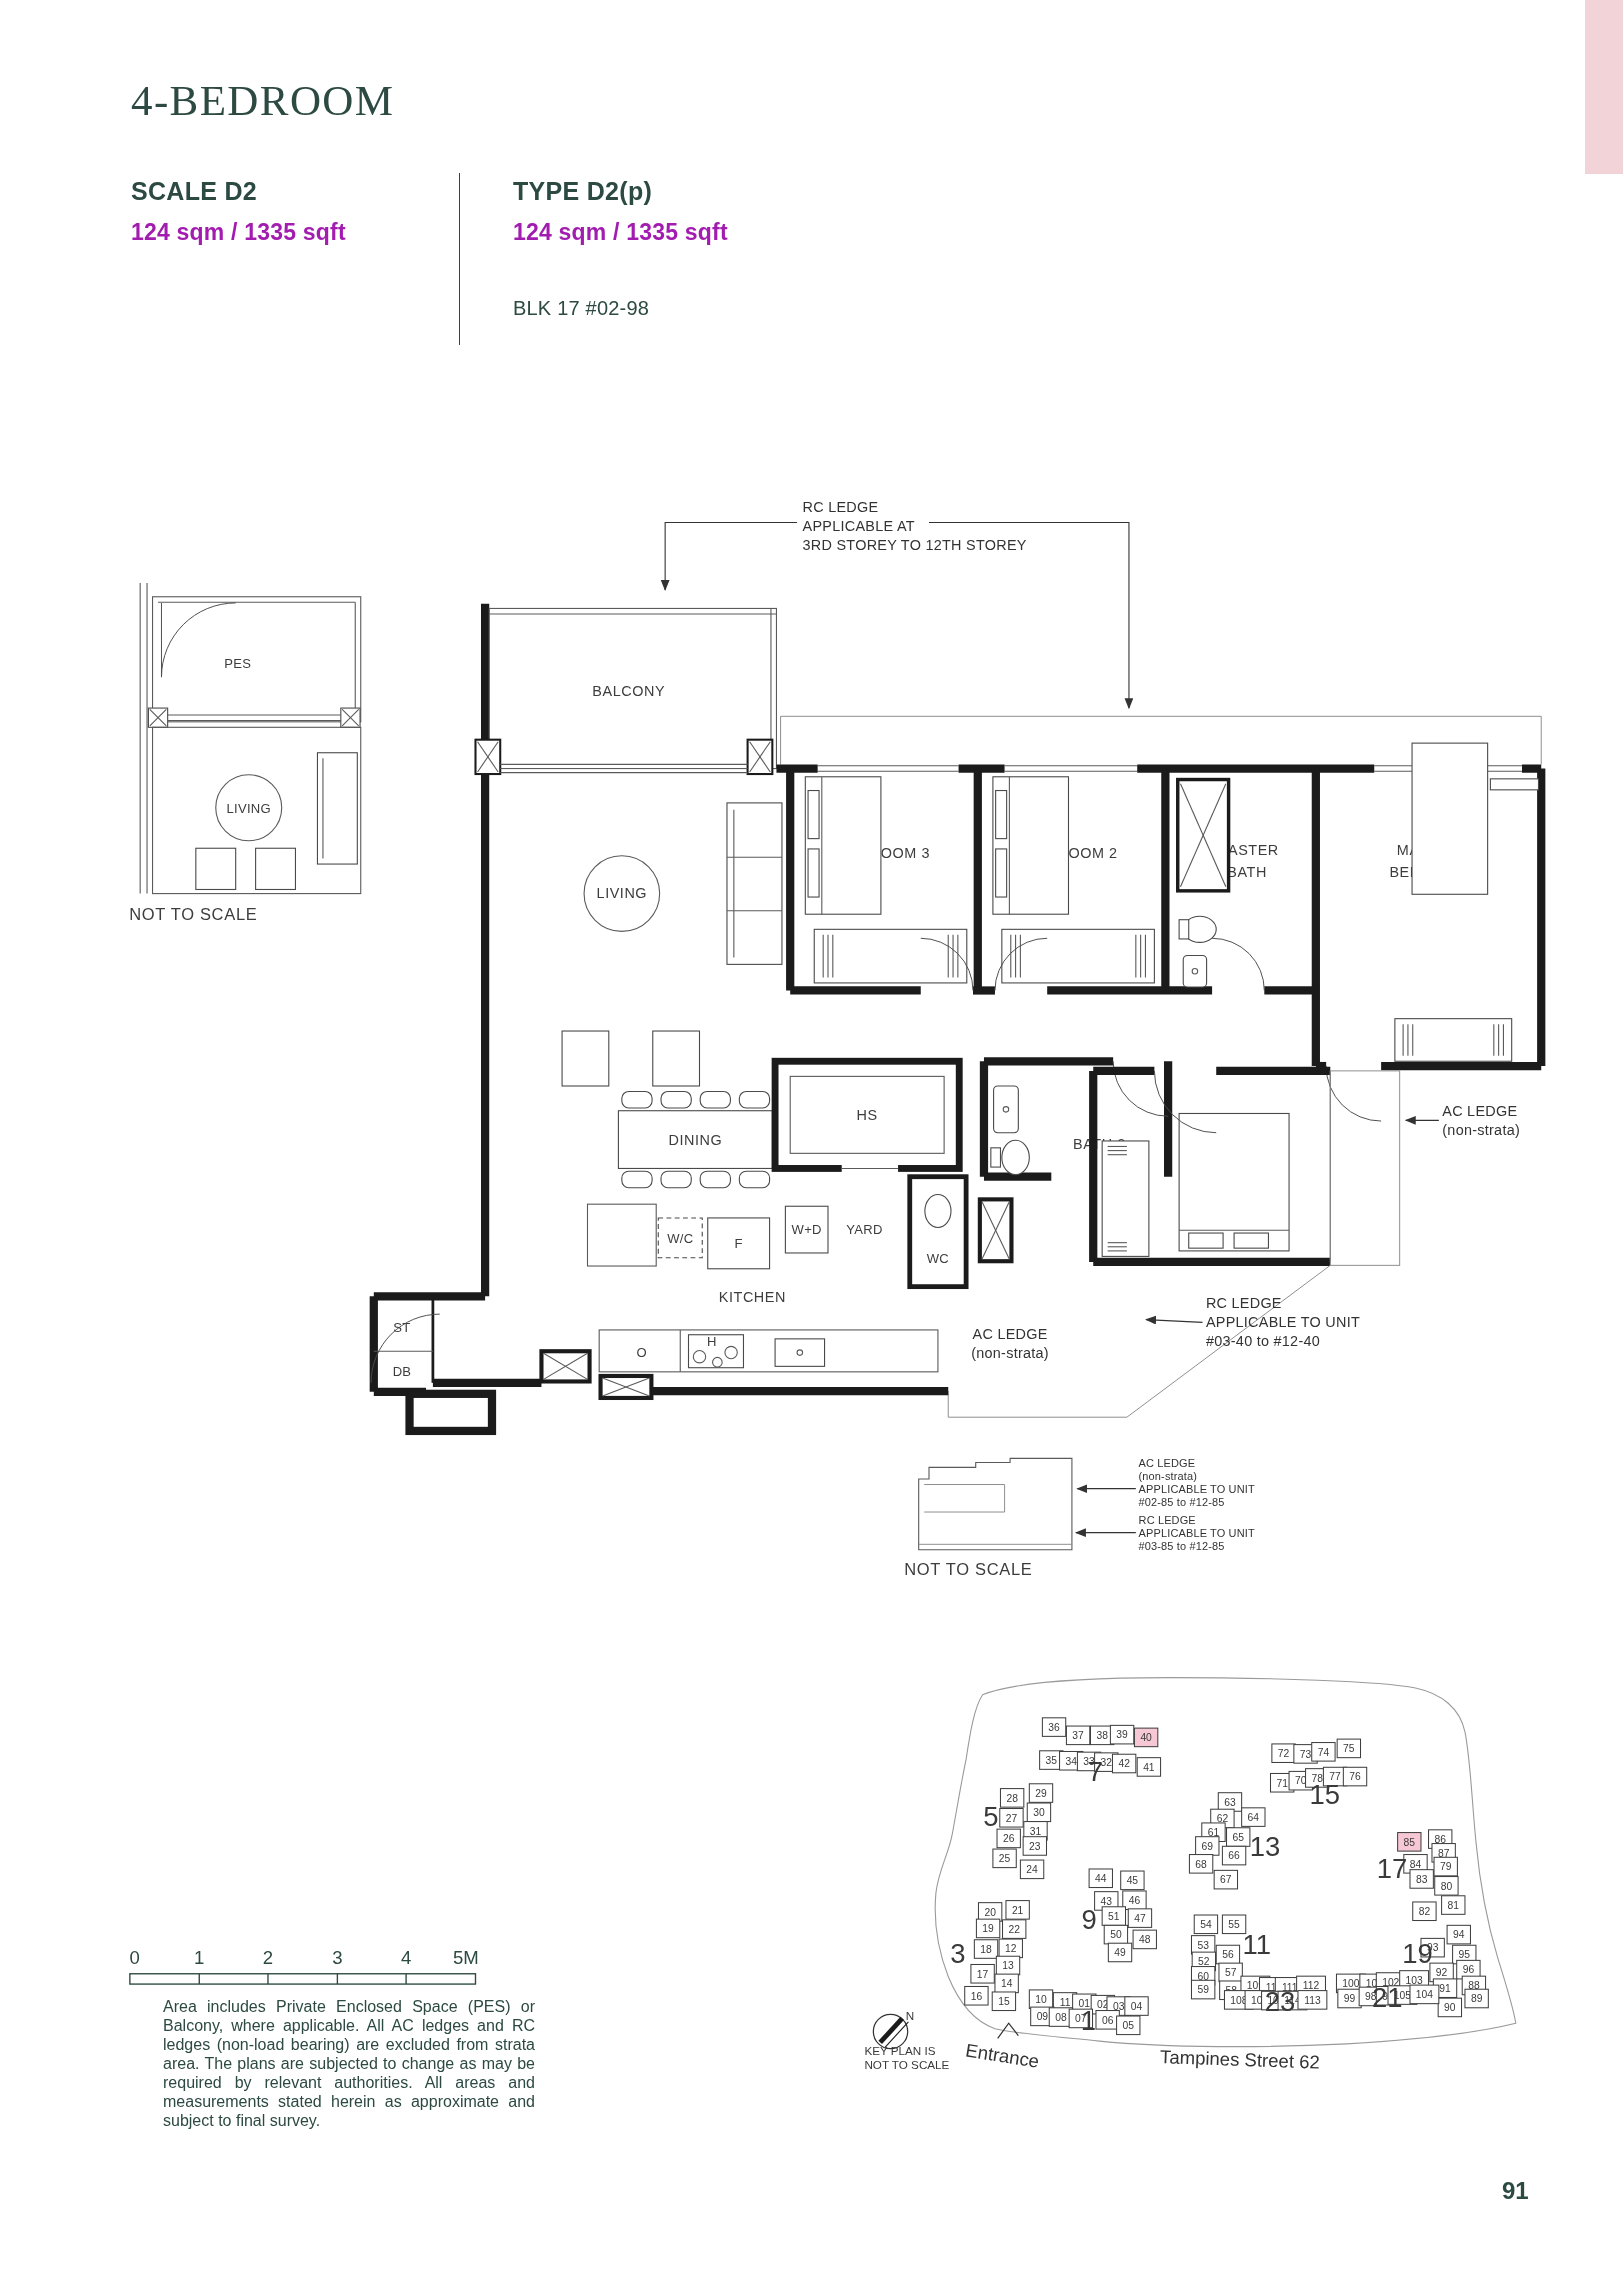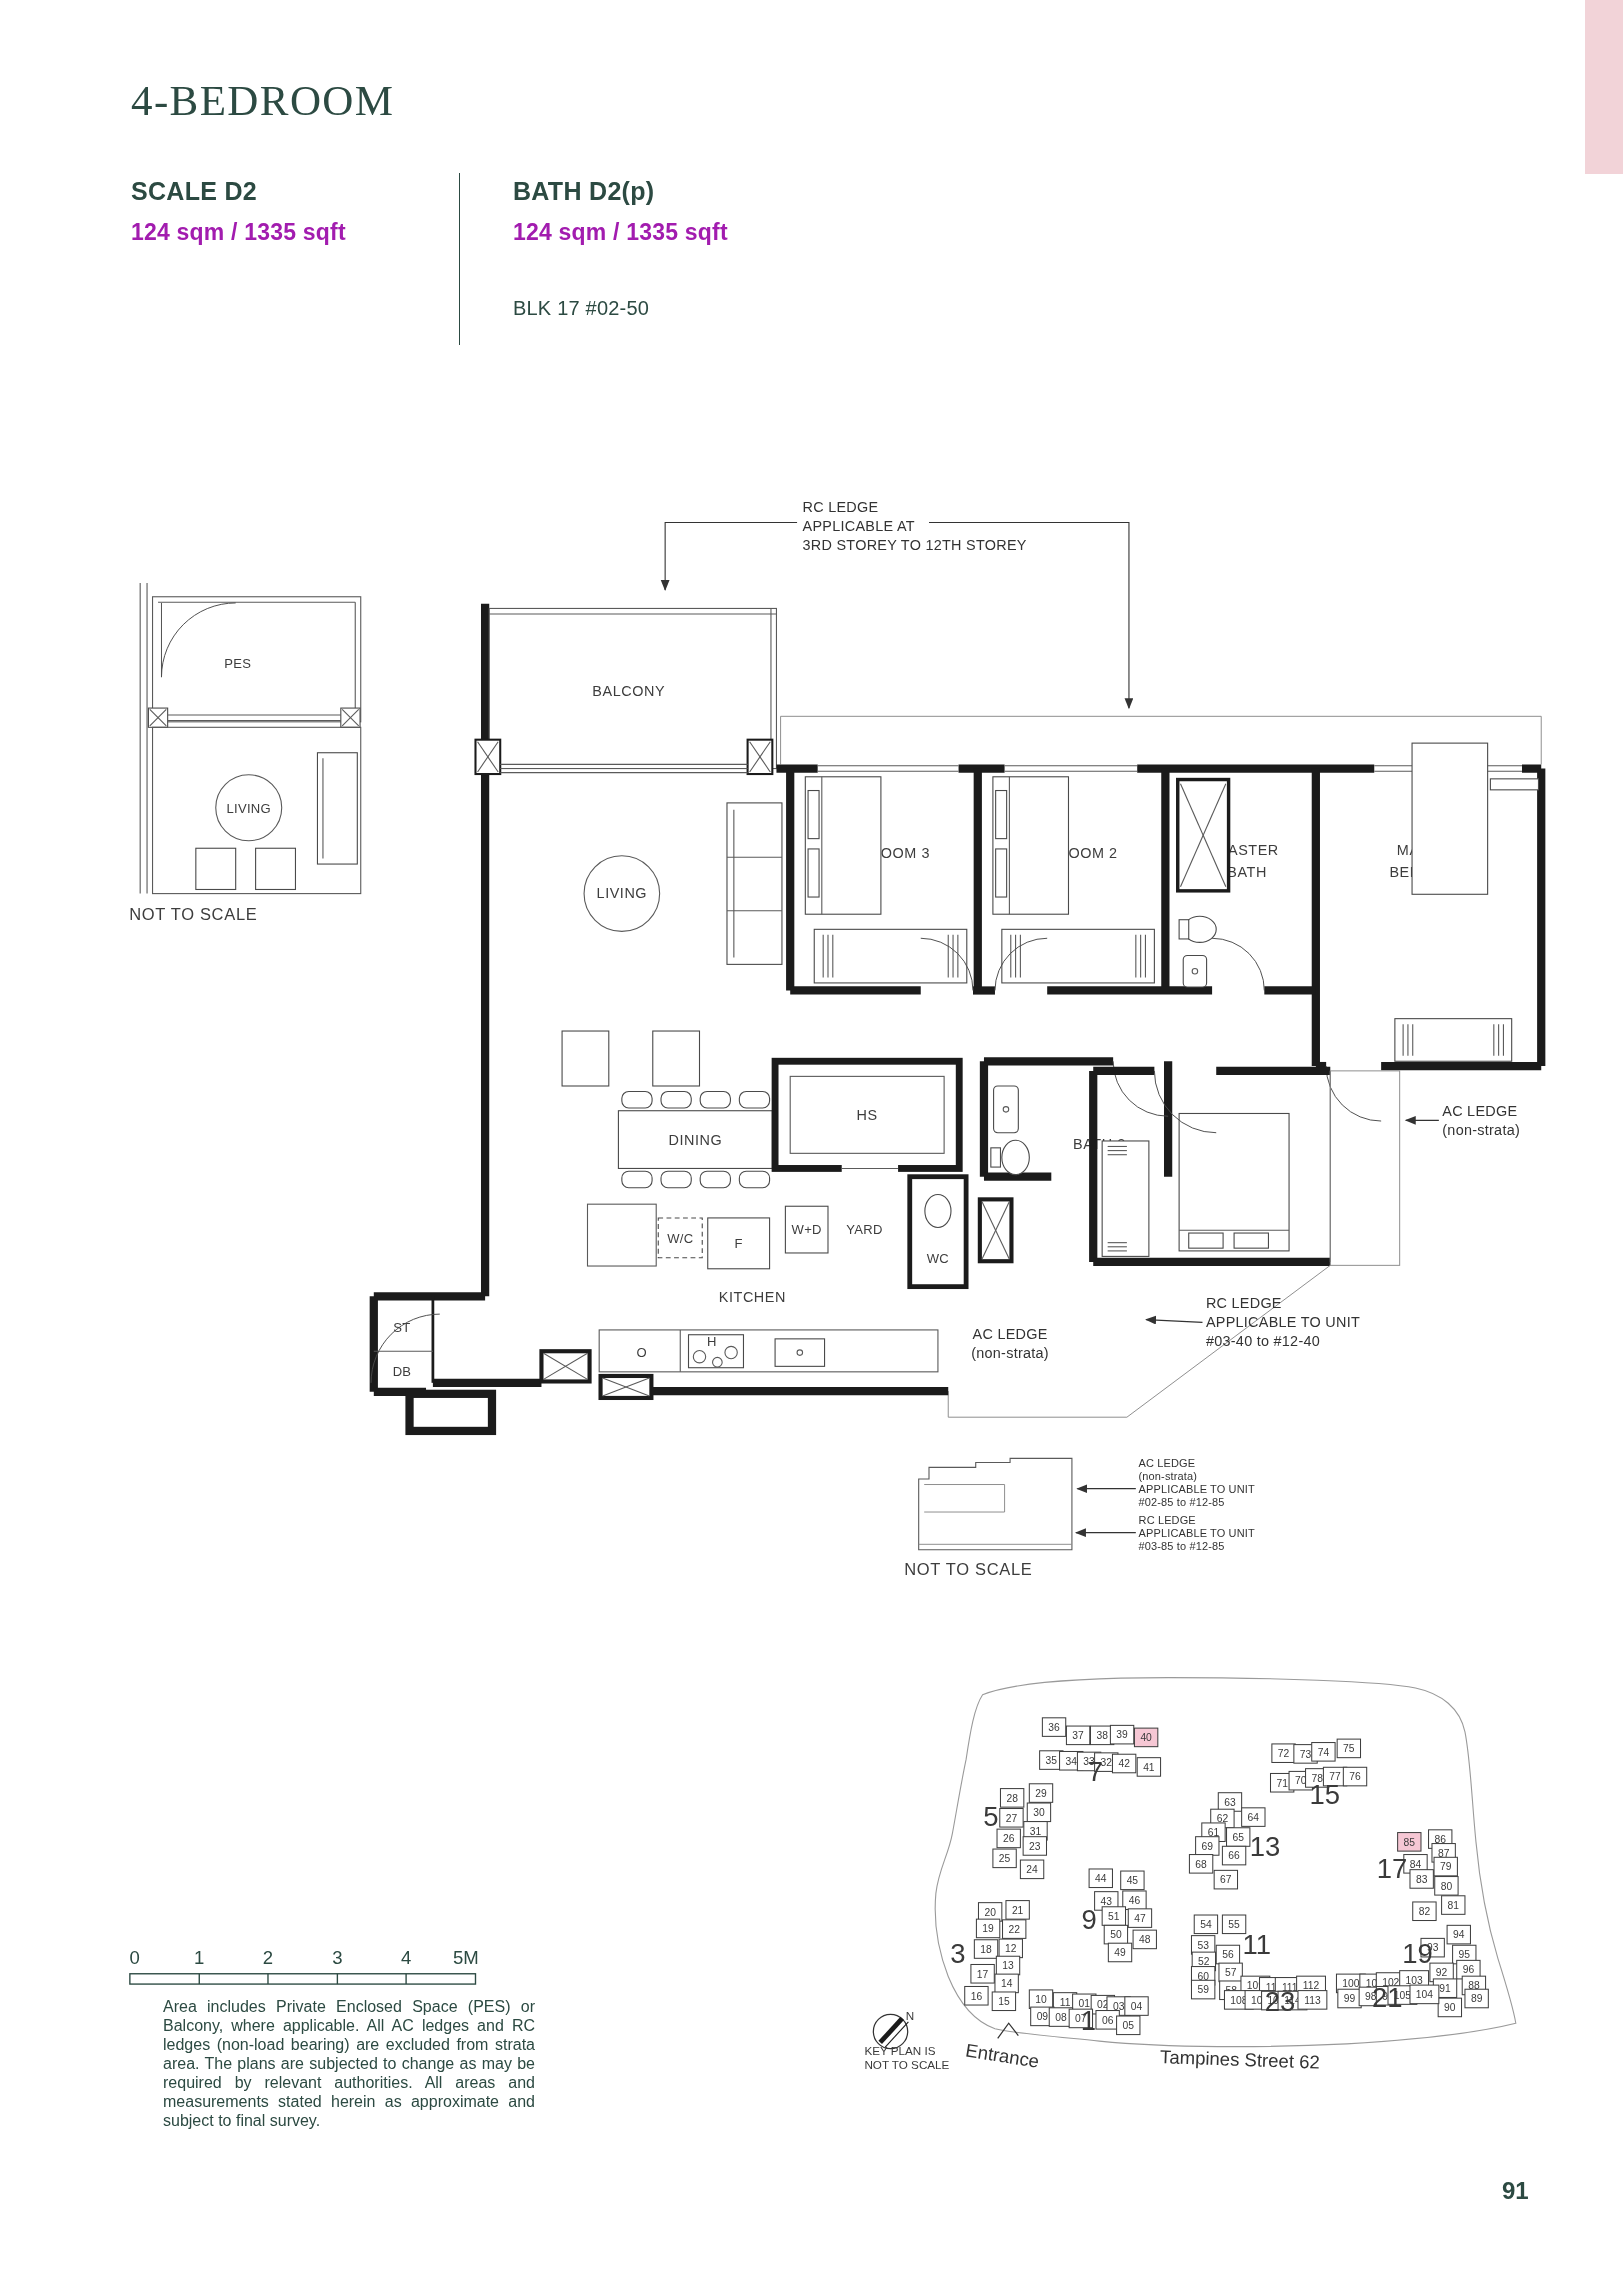--- a/index.html
+++ b/index.html
@@ -38,23 +38,23 @@
 </style>
 </head>
 <body>
 
 <div class="abs" id="corner-accent"></div>
 <div class="abs" id="page-title">4-BEDROOM</div>
 
 <div class="abs type-name" id="type-left-name">SCALE D2</div>
 <div class="abs type-area" id="type-left-area">124 sqm / 1335 sqft</div>
 <div class="abs" id="type-divider"></div>
-<div class="abs type-name" id="type-right-name">BATH D2(p)</div>
+<div class="abs type-name" id="type-right-name">TYPE D2(p)</div>
 <div class="abs type-area" id="type-right-area">124 sqm / 1335 sqft</div>
-<div class="abs type-blk" id="type-right-blk">BLK 17 #02-50</div>
+<div class="abs type-blk" id="type-right-blk">BLK 17 #02-98</div>
 
 <div class="abs" id="disclaimer">Area includes Private Enclosed Space (PES) or Balcony, where applicable. All AC ledges and RC ledges (non-load bearing) are excluded from strata area. The plans are subjected to change as may be required by relevant authorities. All areas and measurements stated herein as approximate and subject to final survey.</div>
 <div class="abs" id="page-number">91</div>
 
 <svg width="1623" height="2273" viewBox="0 0 2362 3307">
   <defs>
     <marker id="arr" markerWidth="12" markerHeight="10" refX="9" refY="4" orient="auto">
       <path d="M0,0 L10,4 L0,8 Z" fill="#333"></path>
     </marker>
   </defs>

